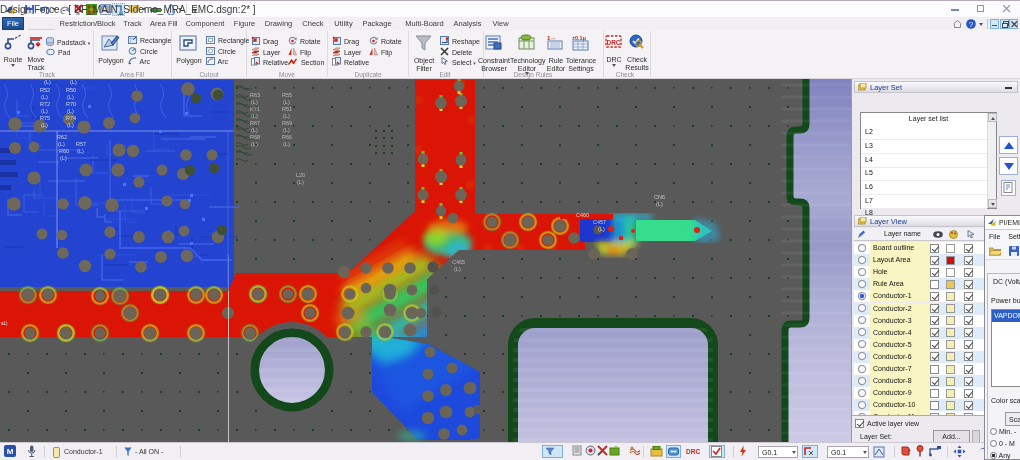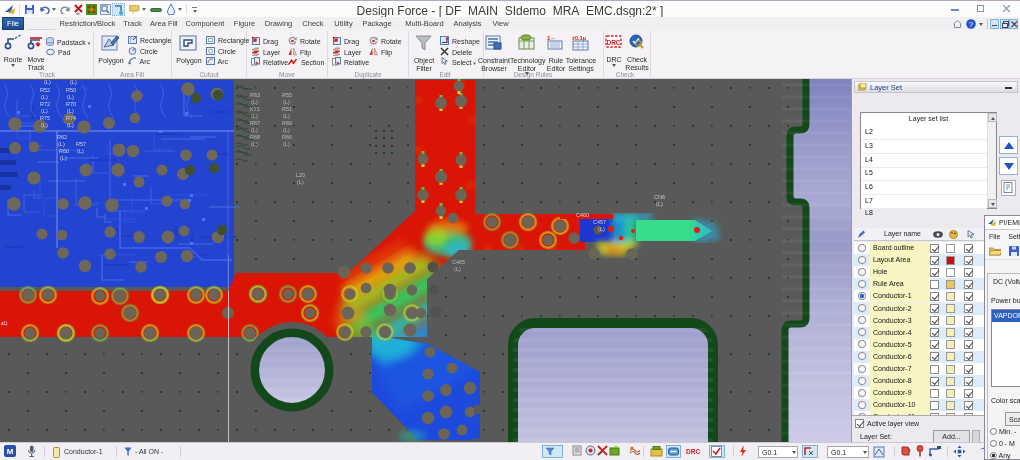--- a/index.html
+++ b/index.html
@@ -1,19 +1,19 @@
 <!DOCTYPE html>
 <html><head><meta charset="utf-8">
 <style>
 *{margin:0;padding:0;box-sizing:border-box;}
 html,body{width:1020px;height:460px;overflow:hidden;font-family:"Liberation Sans",sans-serif;}
 body{position:relative;background:#f2f0f3;}
 .abs{position:absolute;}
 #titlebar{position:absolute;left:0;top:0;width:1020px;height:17px;background:#fcfbfd;border-top:1px solid #b5a8bc;}
-#title-text{position:absolute;left:0;right:0;top:3px;text-align:center;font-size:12px;color:#3a3a3a;}
+#title-text{position:absolute;left:0;right:0;top:3px;text-align:left;font-size:10px;color:#3a3a3a;}
 #tabrow{position:absolute;left:0;top:17px;width:1020px;height:13px;background:#f1eff2;}
 .tab{position:absolute;top:1px;height:12px;font-size:7.5px;color:#3c3c3c;text-align:center;line-height:12px;white-space:nowrap;}
 #tab-file{background:linear-gradient(#2e67b1,#1d4c8d);color:#fff;border:1px solid #16406f;top:0;height:13px;}
 #tab-home{background:#ec4899;border:1px solid #d3d0d6;border-bottom:none;top:12px;height:13px;color:#222;}
 #ribbon{position:absolute;left:0;top:30px;width:1020px;height:49px;background:#f4f2f5;border-bottom:1px solid #d8d4da;}
 .gsep{position:absolute;top:1px;width:1px;height:46px;background:#dddae0;}
 .glabel{position:absolute;top:41px;font-size:6.5px;color:#8d8b96;text-align:center;}
 .bigbtn{position:absolute;top:1px;text-align:center;}
 .bigbtn .ic{margin:3px auto 0;}
 .bigbtn .t{font-size:7px;color:#2b2b2b;line-height:7.5px;margin-top:1px;}
@@ -828,20 +828,24 @@
     <div class="abs" style="left:147px;top:57px;width:19px;height:18px;background:#fdfdfd;border:1px solid #9ab0d8;text-align:center">
       <div style="margin:5px auto;width:0;height:0;border-left:5px solid transparent;border-right:5px solid transparent;border-bottom:7px solid #2255cc"></div>
     </div>
     <div class="abs" style="left:147px;top:78px;width:19px;height:18px;background:#fdfdfd;border:1px solid #9ab0d8;text-align:center">
       <div style="margin:5px auto;width:0;height:0;border-left:5px solid transparent;border-right:5px solid transparent;border-top:7px solid #2255cc"></div>
     </div>
     <div class="abs" style="left:149px;top:101px;width:15px;height:16px;background:#fdfdfd;border:1px solid #9ab0d8"><svg width="11" height="12" style="margin:1px 1px">
         <rect x="1" y="0.5" width="8" height="10" fill="#fff" stroke="#888"></rect>
         <path d="M3,3 h4 M3,5 h4 M3,7 h2" stroke="#4a70b5" stroke-width="0.8"></path>
       </svg></div>
+    <div class="shead" style="margin:0 2px;position:absolute;left:0;top:136px;width:165px"><svg width="9" height="8" style="vertical-align:-1px;margin:0 3px 0 3px">
+        <rect x="0" y="2" width="7" height="5" fill="#e8c85a" stroke="#a8882a" stroke-width="0.8"></rect>
+        <rect x="2" y="0" width="6" height="5" fill="#f5e8a0" stroke="#a8882a" stroke-width="0.8"></rect>
+      </svg>Layer View</div>
     <div class="abs" style="left:2px;top:149px;width:165px;height:13px;background:#f1f0f4;border-bottom:1px solid #c8c6cc;">
       <svg width="8" height="9" style="position:absolute;left:3px;top:2px">
         <path d="M1,8 l1.5-4 4,-3.5 1.5,2 -4,3.5 Z" fill="#3a6fd0"></path>
       </svg>
       <span style="position:absolute;left:30px;top:2px;font-size:7px;color:#222">Layer name</span>
       <svg width="10" height="7" style="position:absolute;left:79px;top:3px">
         <ellipse cx="5" cy="3.5" rx="4.8" ry="3.2" fill="#445"></ellipse>
         <circle cx="5" cy="3.5" r="1.5" fill="#fff"></circle>
       </svg>
       <svg width="9" height="9" style="position:absolute;left:95px;top:2px">

